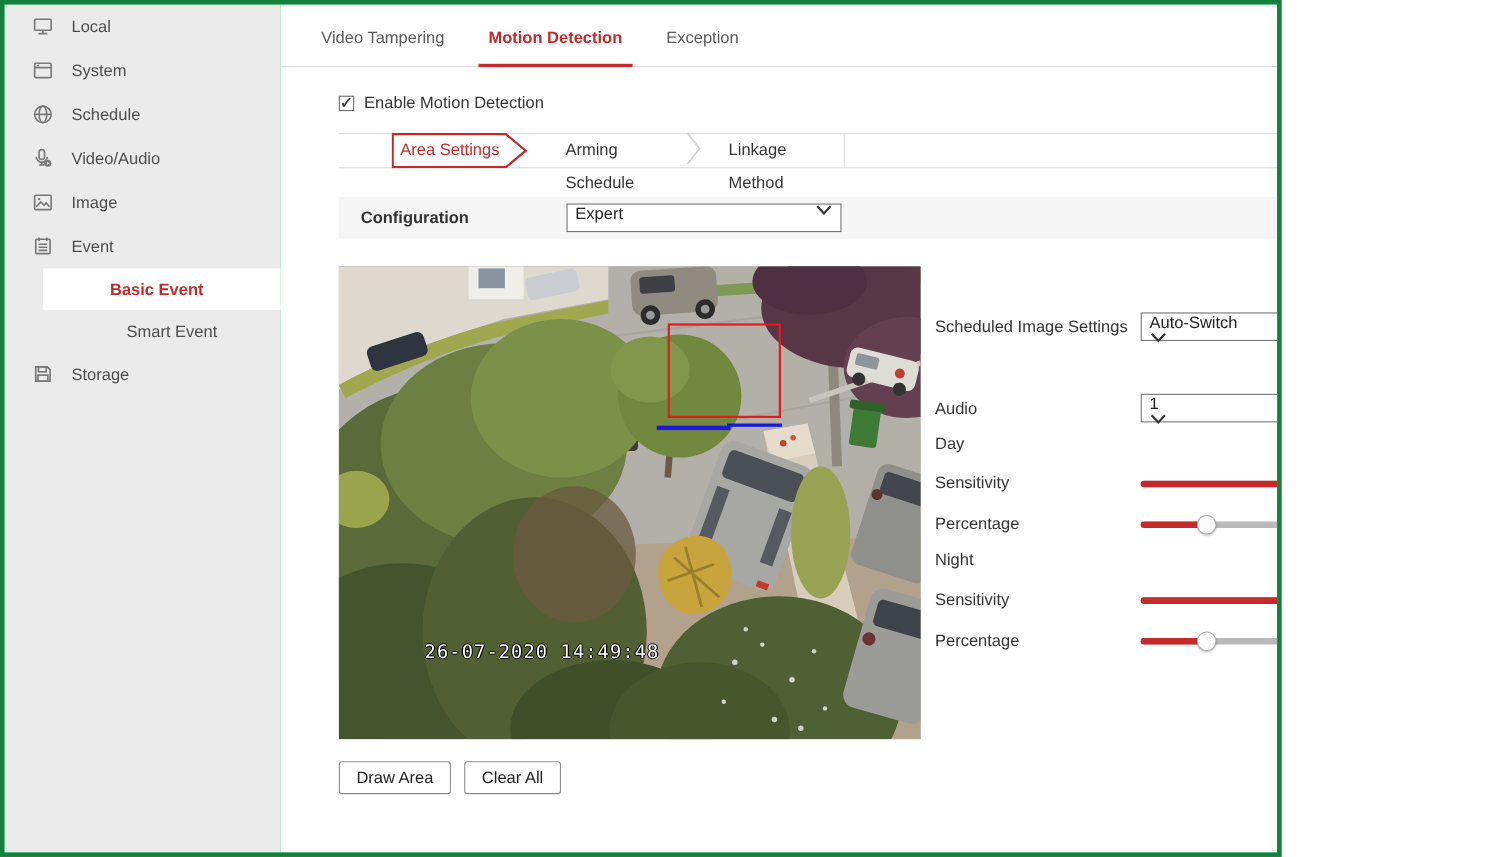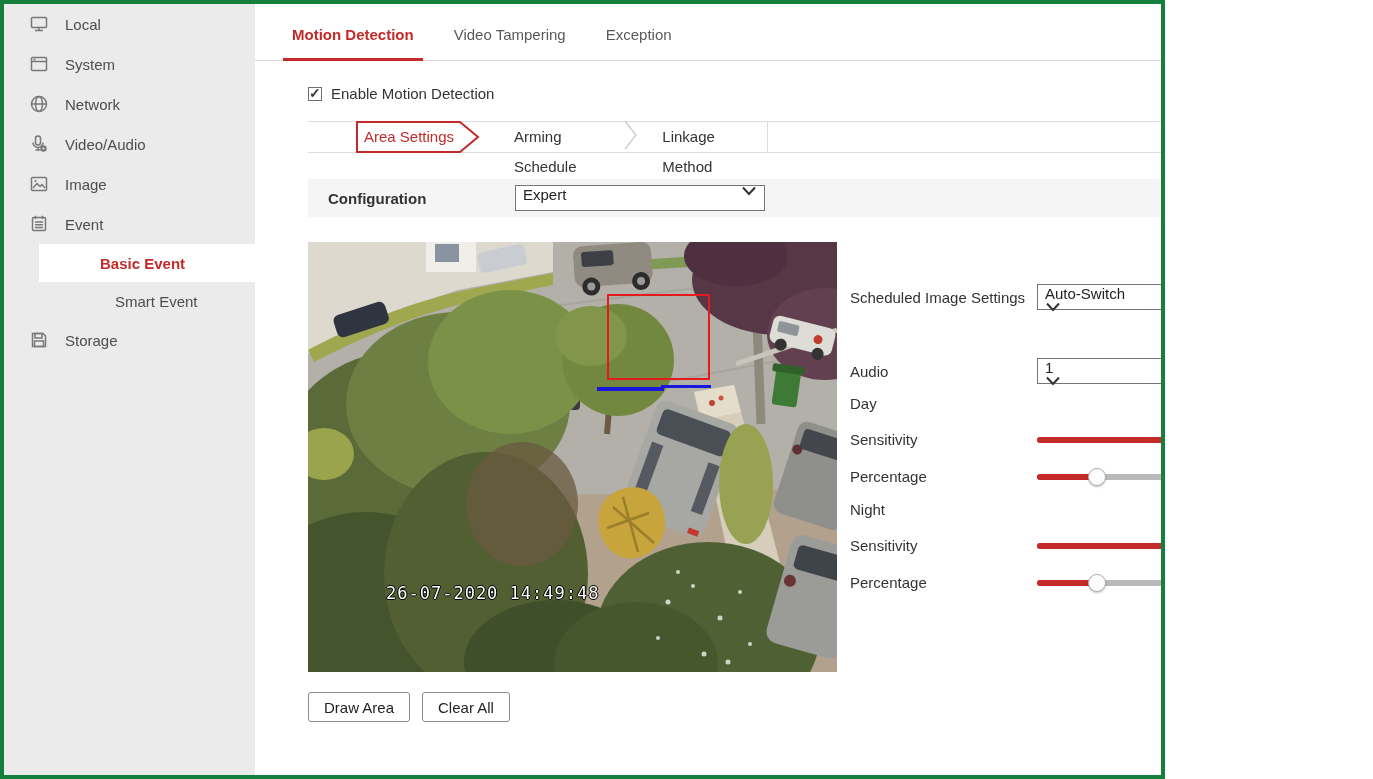--- a/index.html
+++ b/index.html
@@ -136,21 +136,21 @@
       <span class="lbl">System</span>
     </div>
     <div class="side-item">
       <span class="ico">
         <svg width="20" height="20" viewBox="0 0 20 20">
             <circle cx="10" cy="10" r="7.5"></circle>
             <ellipse cx="10" cy="10" rx="3.5" ry="7.5"></ellipse>
             <path d="M2.5 10 H17.5"></path>
           </svg>
       </span>
-      <span class="lbl">Network</span>
+      <span class="lbl">Schedule</span>
     </div>
     <div class="side-item">
       <span class="ico">
         <svg width="20" height="20" viewBox="0 0 20 20">
             <rect x="6.5" y="2" width="5" height="9" rx="2.5"></rect>
             <path d="M4 8.5 a5 5 0 0 0 10 0 M9 13.5 V16 M6.5 16 H11.5"></path>
             <circle cx="14.5" cy="14.5" r="3.2" fill="#787878" stroke="none"></circle>
             <path d="M13.6 13.2 L16.1 14.5 L13.6 15.8 Z" fill="#ebebeb" stroke="none"></path>
           </svg>
       </span>
@@ -189,22 +189,22 @@
             <rect x="5.5" y="11" width="9" height="5.5"></rect>
           </svg>
       </span>
       <span class="lbl">Storage</span>
     </div>
   </div>
 
   <div class="main">
 
     <div class="tabbar">
+      <div class="tab">Video Tampering</div>
       <div class="tab active">Motion Detection</div>
-      <div class="tab">Video Tampering</div>
       <div class="tab">Exception</div>
     </div>
 
     <div class="chk-row first">
       <span class="chk on"></span>
       <span class="chk-lbl">Enable Motion Detection</span>
     </div>
 
     <div class="subtabs">
       <div class="subtab-block">

